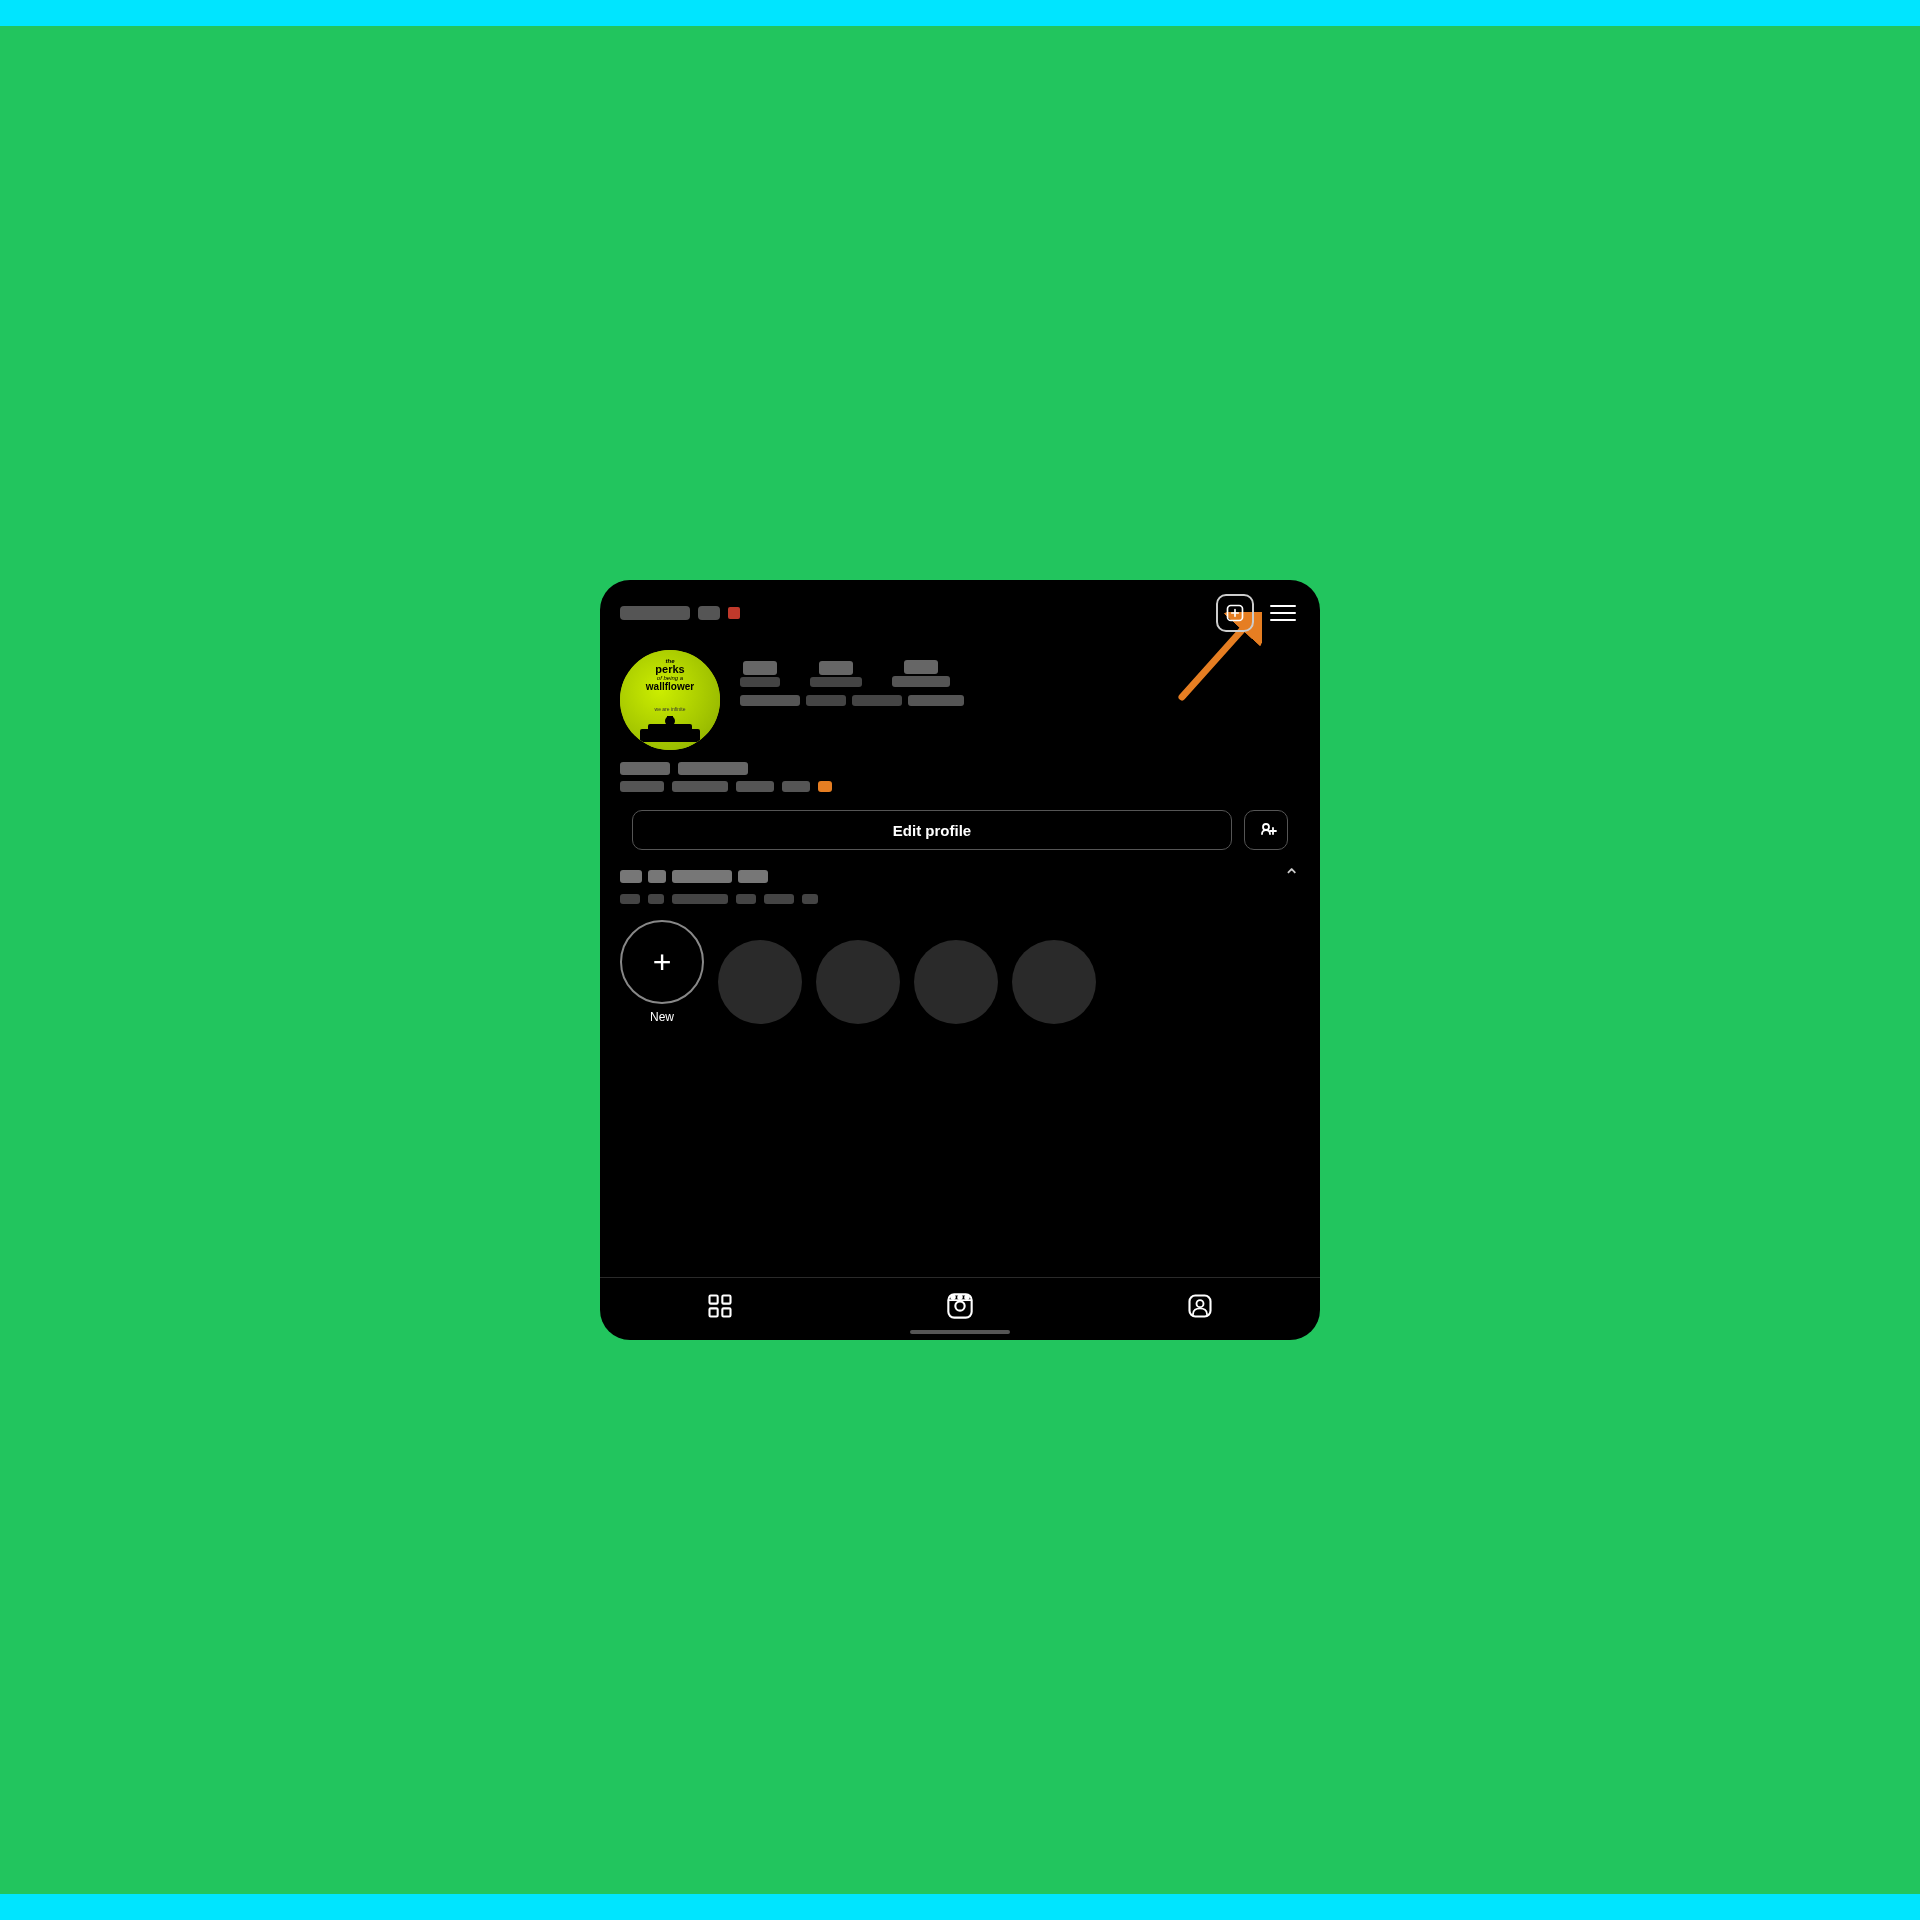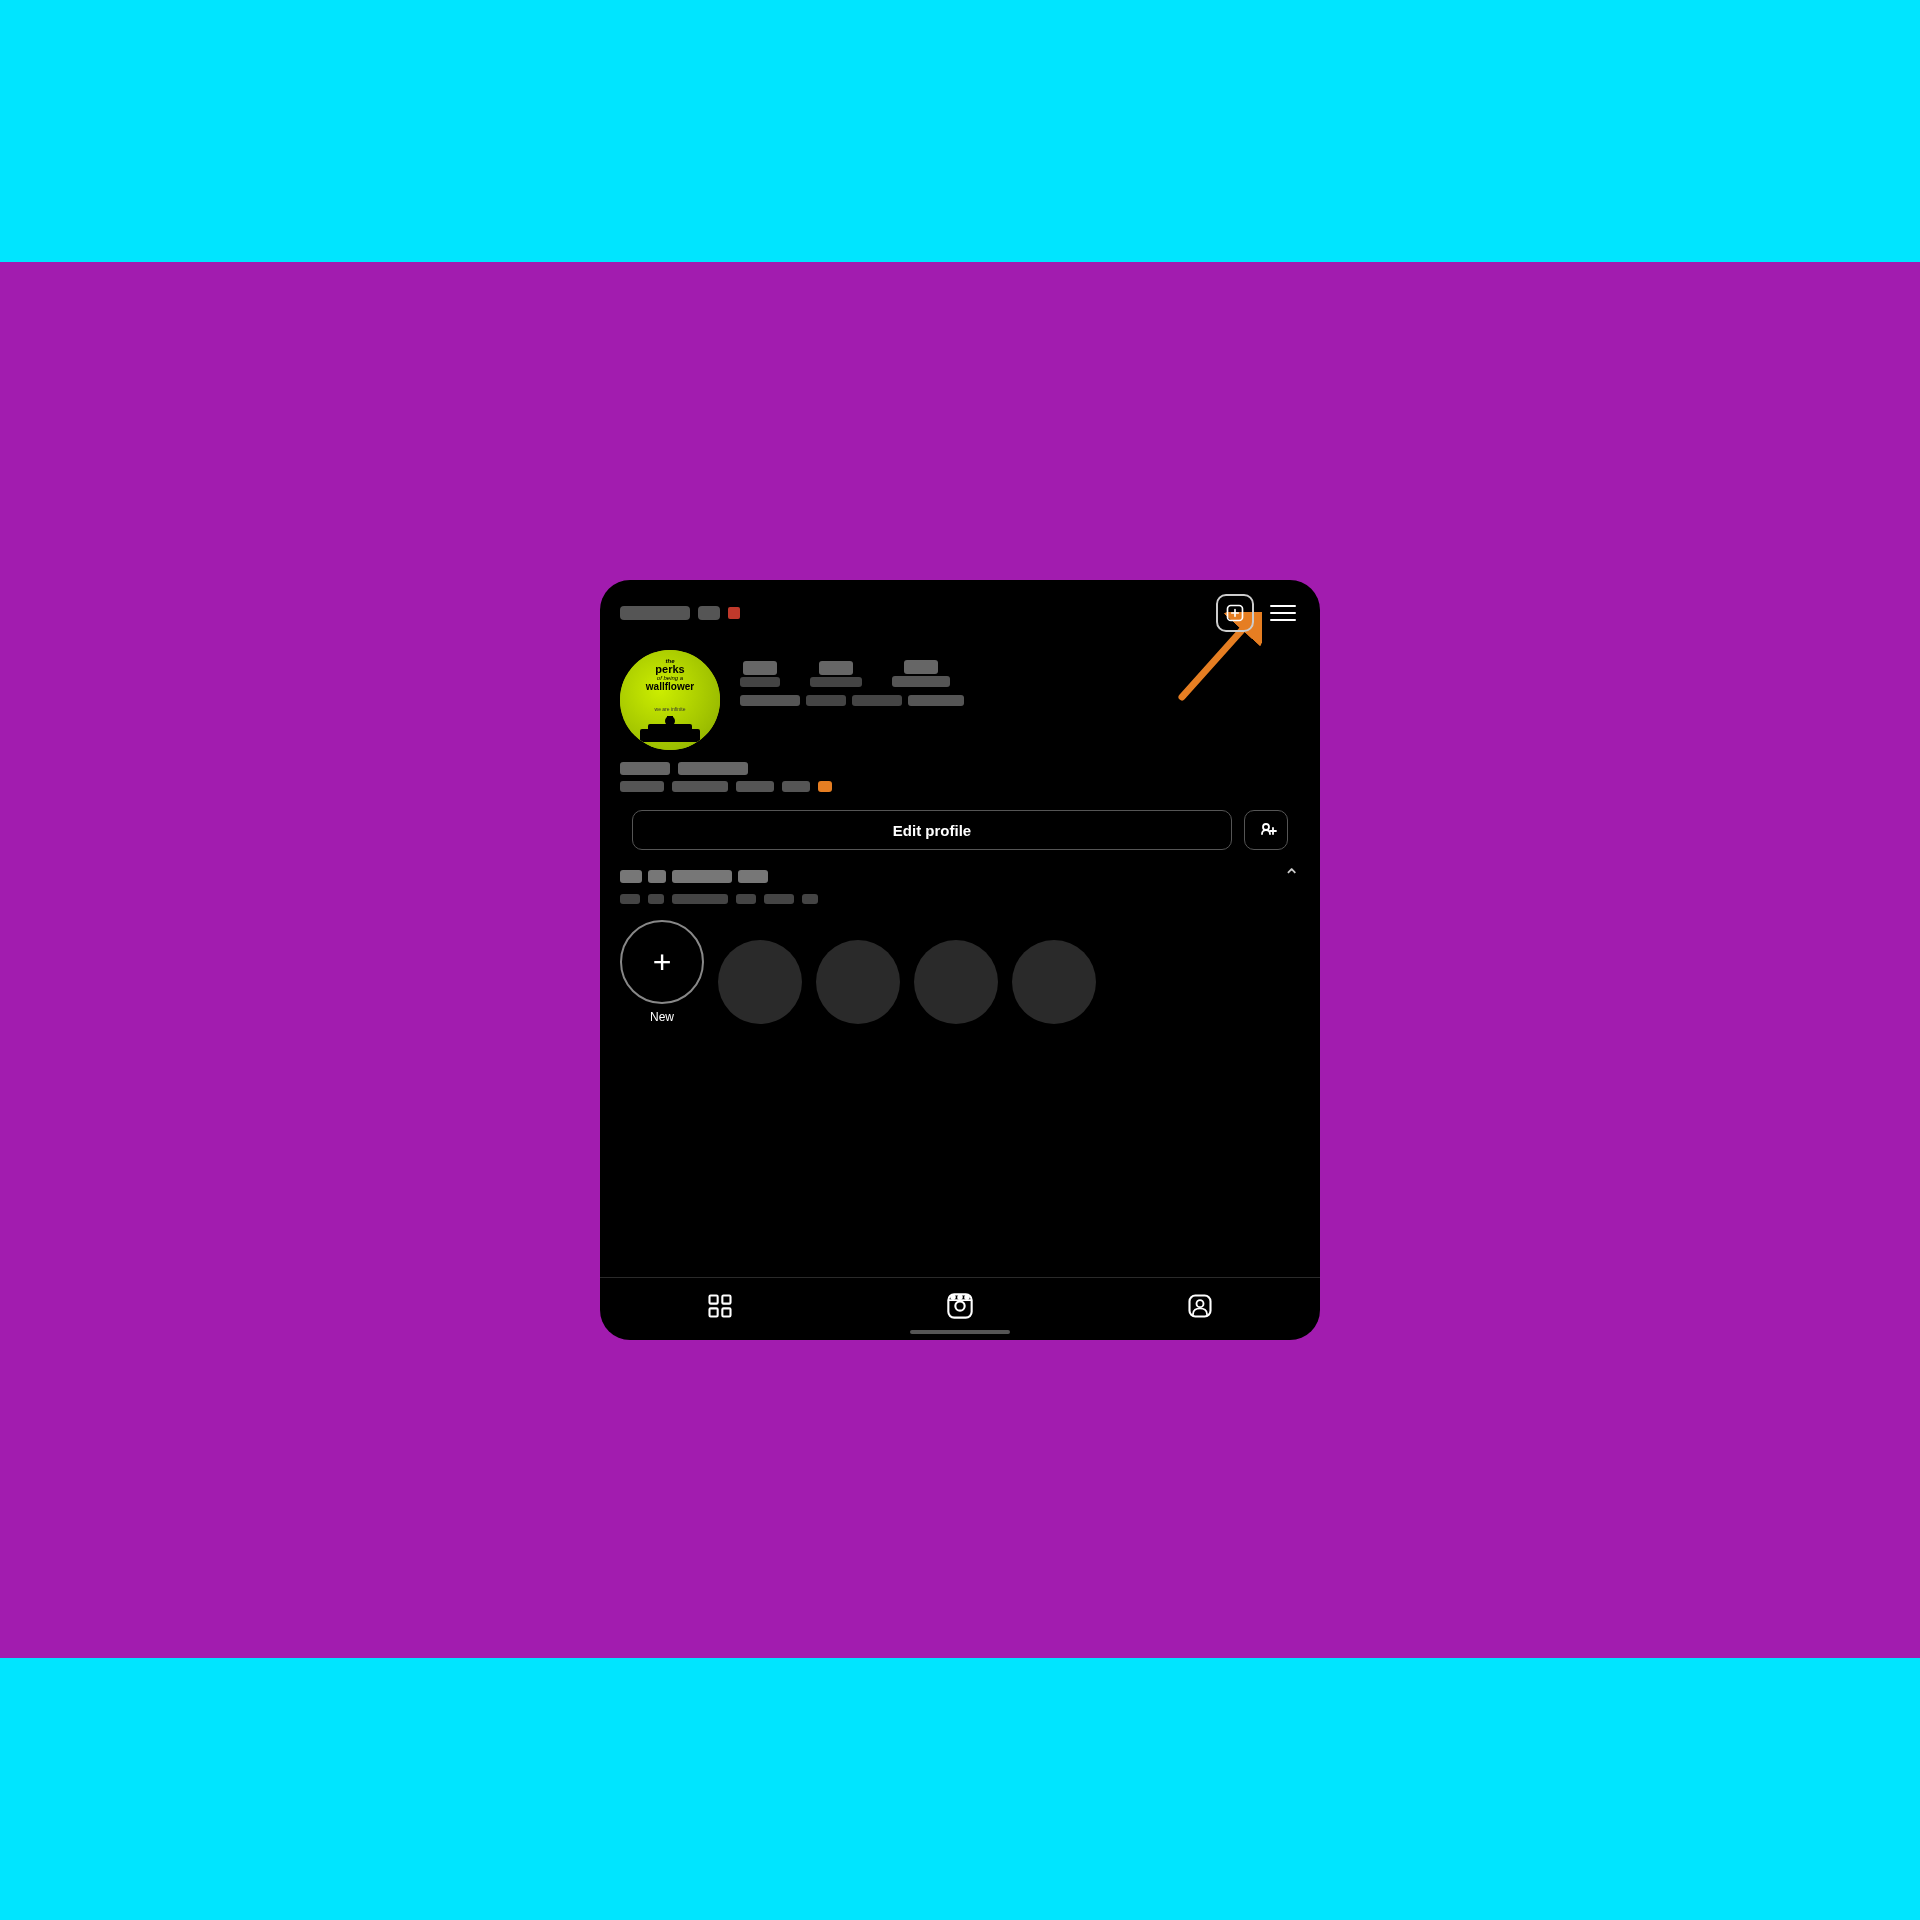--- a/index.html
+++ b/index.html
@@ -292,21 +292,21 @@
       pointer-events: none;
     }
     .orange-arrow svg {
       width: 100px;
       height: 90px;
     }
   </style>
 </head>
 <body>
 
-<div style="width:1920px;height:1396px;background:#a21caf;display:flex;align-items:center;justify-content:center;">
+<div style="width:1920px;height:1868px;background:#22c55e;display:flex;align-items:center;justify-content:center;">
   <div style="width:720px;height:760px;background:#000;border-radius:30px;overflow:hidden;position:relative;display:flex;flex-direction:column;">
 
     <div class="orange-arrow">
       <svg viewBox="0 0 100 90" xmlns="http://www.w3.org/2000/svg">
         <defs>
           <marker id="arrowhead" markerWidth="10" markerHeight="7" refX="0" refY="3.5" orient="auto">
             <polygon points="0 0, 10 3.5, 0 7" fill="#e67e22"></polygon>
           </marker>
         </defs>
         <line x1="20" y1="85" x2="80" y2="18" stroke="#e67e22" stroke-width="7" stroke-linecap="round" marker-end="url(#arrowhead)"></line>

